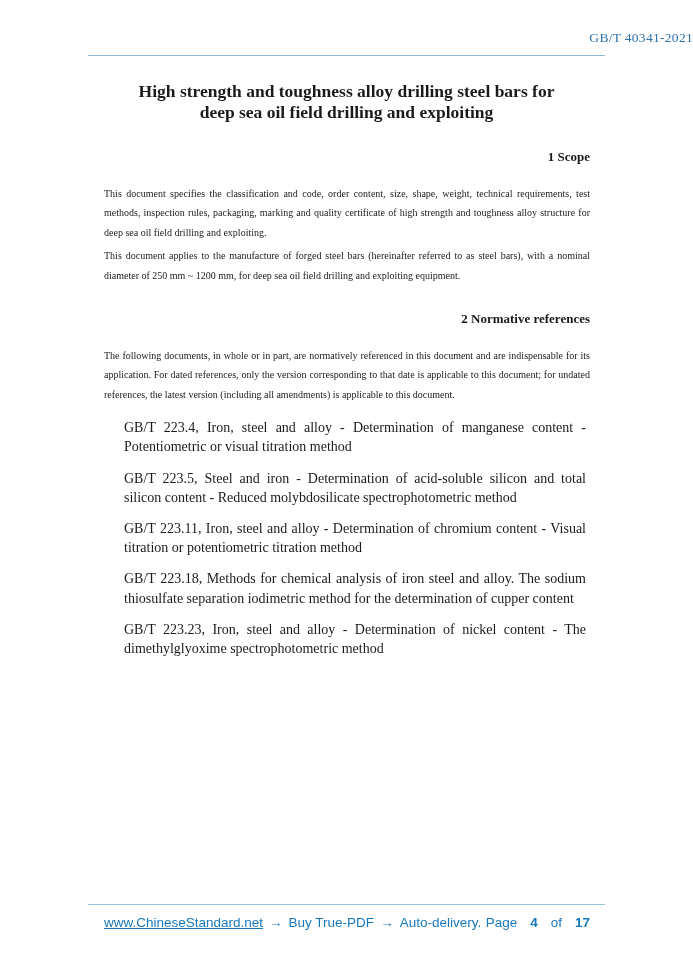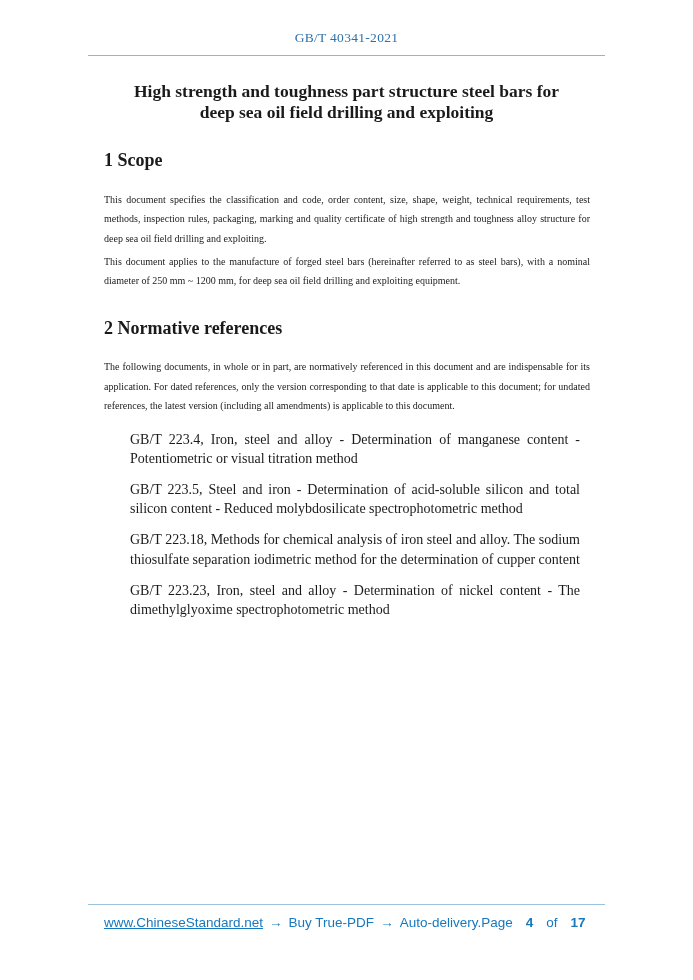--- a/index.html
+++ b/index.html
@@ -13,21 +13,21 @@
     height: 980px;
     background: #ffffff;
     font-family: "Liberation Serif", serif;
     color: #1a1a1a;
     overflow: hidden;
     box-sizing: border-box;
   }
   
   .doc-header {
     padding-top: 30px;
-    text-align: center;
+    text-align: right;
     font-size: 13.5px;
     color: #2e71ab;
     letter-spacing: 0.3px;
   }
   .header-rule {
     margin: 9px 88px 0 88px;
     border: none;
     border-top: 1px solid #8fb6d4;
     height: 0;
   }
@@ -40,53 +40,55 @@
     line-height: 1.2;
   }
   .doc-title .line2 {
   }
   
   .content {
     margin: 0 103px 0 104px;
   }
   h2.section-heading {
     margin: 27px 0 0 0;
-    font-size: 18px;
+    font-size: 13px;
     font-weight: bold;
     line-height: 1.15;
+    text-align: right;
   }
   p.para {
     margin: 19px 0 0 0;
     font-size: 10px;
     line-height: 19.4px;
     text-align: justify;
   }
   p.para + p.para { margin-top: 4px; }
   .references {
-    margin: 10px;
+    margin: 4px;
   }
   p.reference {
     margin: 12px 0 0 16px;
     font-size: 14px;
     line-height: 19.2px;
     text-align: justify;
   }
   p.reference:first-child { margin-top: 14px; }
   
   .doc-footer {
     position: absolute;
     left: 88px;
     right: 88px;
     top: 904px;
     border-top: 1px solid #9cc3de;
     padding: 10px 15px 0 16px;
     font-family: "Liberation Sans", sans-serif;
     font-size: 13.5px;
     color: #1878be;
     display: flex;
+    justify-content: space-between;
     align-items: baseline;
   }
   .footer-left {
     display: inline-flex;
     gap: 6px;
     align-items: baseline;
     white-space: nowrap;
   }
   .footer-link {
     color: #1878be;
@@ -105,39 +107,40 @@
 </head>
 <body>
 
 <div class="page">
 
   <div class="doc-header">GB/T 40341-2021</div>
 
   <hr class="header-rule">
 
   <div class="doc-title">
-    <div class="line1">High strength and toughness part structure steel bars for</div>
+    <div class="line1">High strength and toughness alloy drilling steel bars for</div>
     <div class="line2">deep sea oil field drilling and exploiting</div>
   </div>
 
   <div class="content">
 
     <h2 class="section-heading">1 Scope</h2>
 
     <p class="para">This document specifies the classification and code, order content, size, shape, weight, technical requirements, test methods, inspection rules, packaging, marking and quality certificate of high strength and toughness alloy structure for deep sea oil field drilling and exploiting.</p>
 
     <p class="para">This document applies to the manufacture of forged steel bars (hereinafter referred to as steel bars), with a nominal diameter of 250 mm ~ 1200 mm, for deep sea oil field drilling and exploiting equipment.</p>
 
     <h2 class="section-heading">2 Normative references</h2>
 
     <p class="para">The following documents, in whole or in part, are normatively referenced in this document and are indispensable for its application. For dated references, only the version corresponding to that date is applicable to this document; for undated references, the latest version (including all amendments) is applicable to this document.</p>
 
     <div class="references">
       <p class="reference">GB/T 223.4, Iron, steel and alloy - Determination of manganese content - Potentiometric or visual titration method</p>
       <p class="reference">GB/T 223.5, Steel and iron - Determination of acid-soluble silicon and total silicon content - Reduced molybdosilicate spectrophotometric method</p>
+      <p class="reference">GB/T 223.11, Iron, steel and alloy - Determination of chromium content - Visual titration or potentiometric titration method</p>
       <p class="reference">GB/T 223.18, Methods for chemical analysis of iron steel and alloy. The sodium thiosulfate separation iodimetric method for the determination of cupper content</p>
       <p class="reference">GB/T 223.23, Iron, steel and alloy - Determination of nickel content - The dimethylglyoxime spectrophotometric method</p>
     </div>
 
   </div>
 
   <div class="doc-footer">
     <span class="footer-left">
       <a class="footer-link">www.ChineseStandard.net</a>
       <span class="footer-arrow">→</span>

